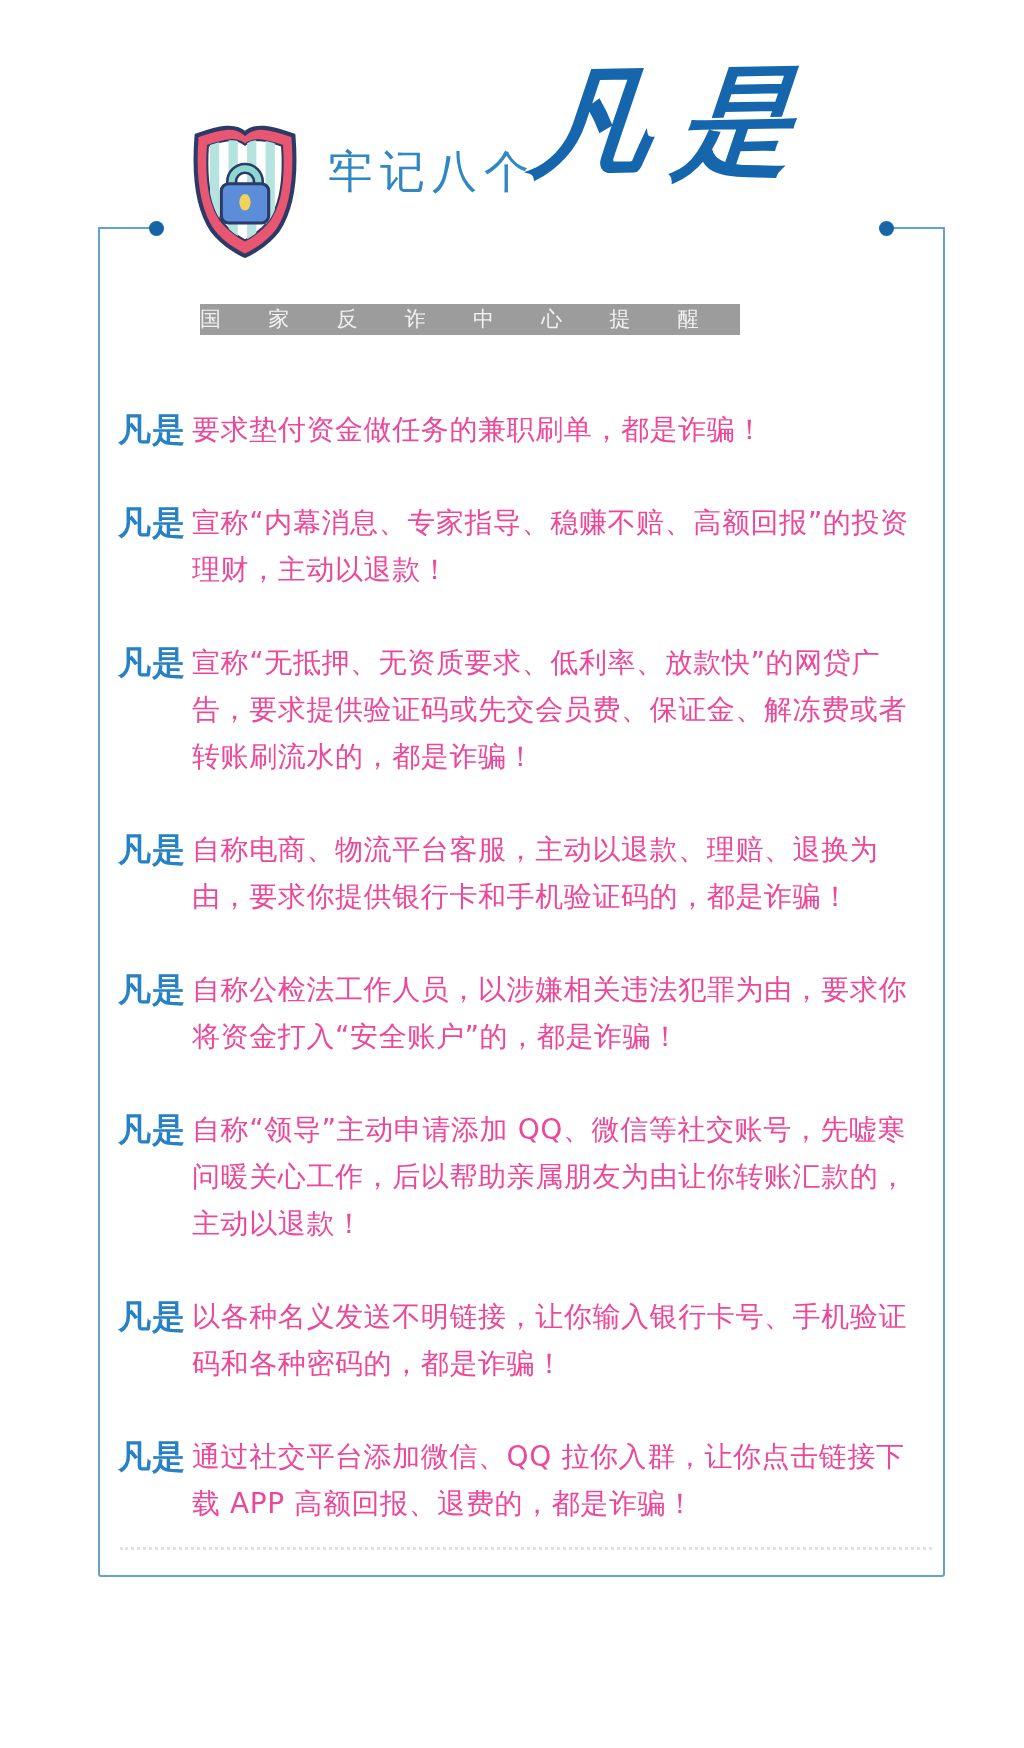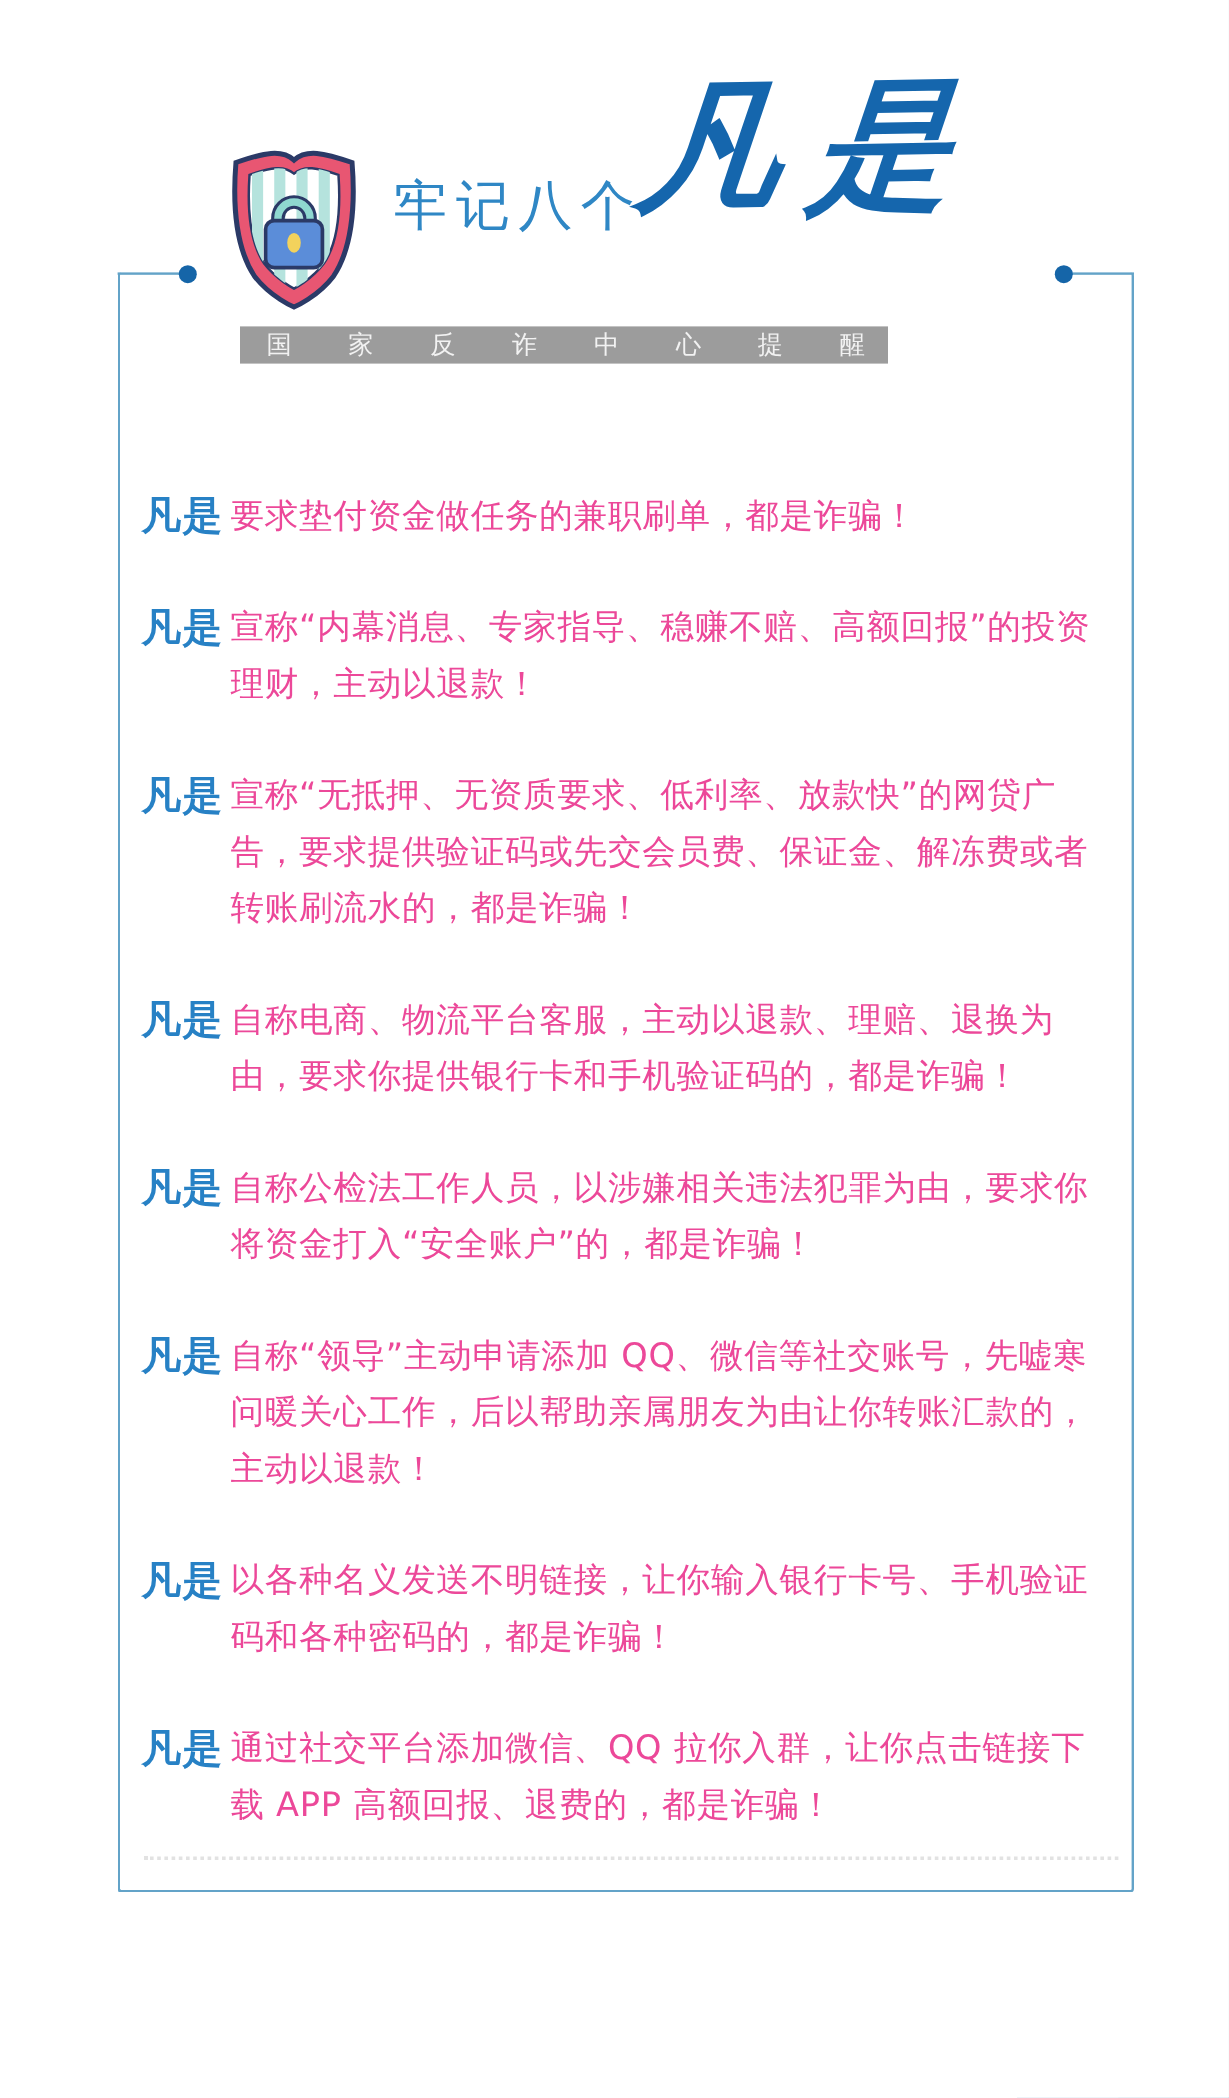--- a/index.html
+++ b/index.html
@@ -22,23 +22,23 @@
   
   .logo { position:absolute; left:183px; top:120px; width:124px; height:140px; }
   .title-prefix { position:absolute; left:328px; top:142px; font-size:45px;
                   color:#2f87c5; letter-spacing:7px; font-weight:500; }
   .title-calligraphy { position:absolute; left:532px; top:58px; font-size:118px;
                   font-weight:bold; font-style:italic; color:#1566ad;
                   letter-spacing:26px; transform:skewX(-6deg) rotate(-1deg);
                   line-height:1.1; }
   .subtitle { position:absolute; left:327px; top:196px; font-size:49px;
               font-weight:bold; color:#1a72b8; letter-spacing:2px; }
-  .banner { position:absolute; left:200px; top:272px; width:540px; height:31px;
+  .banner { position:absolute; left:200px; top:304px; width:540px; height:31px;
             background:#9c9c9c; color:#f2f2f2; font-size:21px; line-height:31px;
-            letter-spacing:2.25em; padding-left:22px; white-space:nowrap;
+            letter-spacing:2.25em; white-space:nowrap;
             overflow:hidden; }
 
   
   .items { position:absolute; left:118px; top:406px; width:802px; }
   .item { display:flex; align-items:flex-start; margin-bottom:46px; }
   .item-label { flex:none; width:74px; font-size:33px; font-weight:bold;
                 color:#2781c5; line-height:47px; letter-spacing:1px; }
   .item-text { font-size:28px; color:#ec4899; line-height:47px;
                letter-spacing:0.6px; }
 

